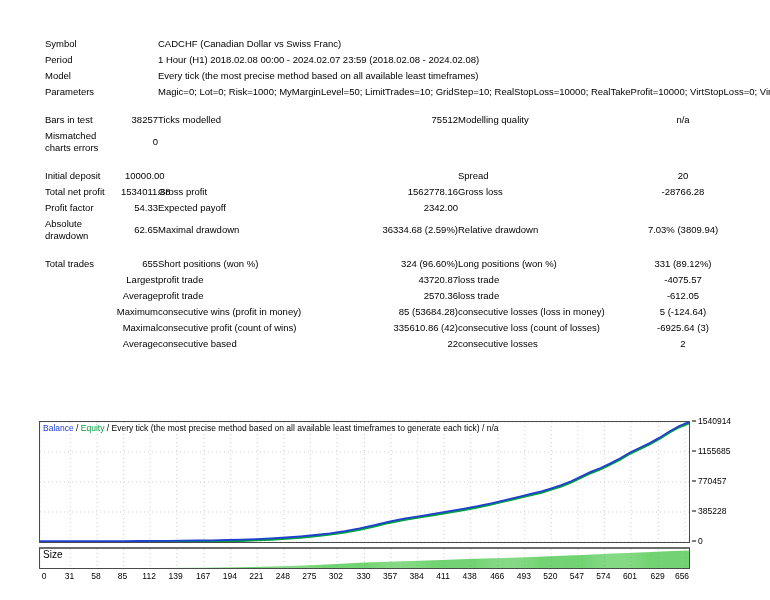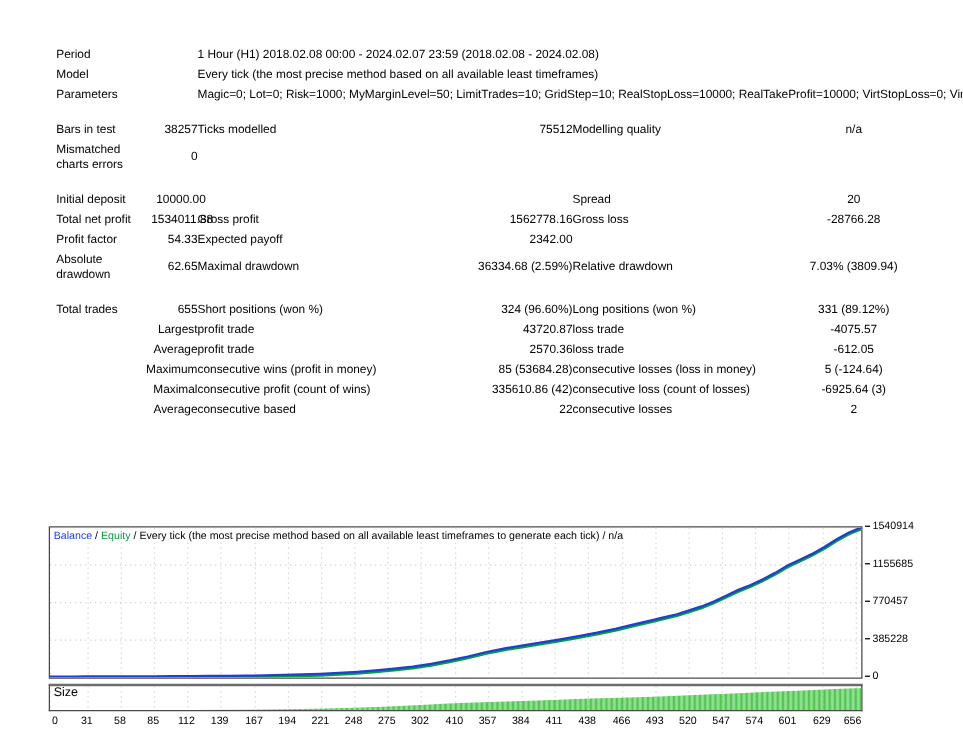--- a/index.html
+++ b/index.html
@@ -150,20 +150,25 @@
     white-space: nowrap;
   }
 </style>
 </head>
 <body>
 
 <div class="report">
 
   <table class="summary">
     <tbody>
+        <tr>
+      <td class="c-label">Symbol</td>
+      <td class="c-val1"></td>
+      <td class="span-wide" colspan="4">CADCHF (Canadian Dollar vs Swiss Franc)</td>
+    </tr>
     <tr>
       <td class="c-label">Period</td>
       <td class="c-val1"></td>
       <td class="span-wide" colspan="4">1 Hour (H1) 2018.02.08 00:00 - 2024.02.07 23:59 (2018.02.08 - 2024.02.08)</td>
     </tr>
     <tr>
       <td class="c-label">Model</td>
       <td class="c-val1"></td>
       <td class="span-wide" colspan="4">Every tick (the most precise method based on all available least timeframes)</td>
     </tr>
@@ -1037,21 +1042,21 @@
         <div class="xtick" style="left: 57.0333px;">58</div>
         <div class="xtick" style="left: 83.5833px;">85</div>
         <div class="xtick" style="left: 110.133px;">112</div>
         <div class="xtick" style="left: 136.683px;">139</div>
         <div class="xtick" style="left: 164.217px;">167</div>
         <div class="xtick" style="left: 190.767px;">194</div>
         <div class="xtick" style="left: 217.317px;">221</div>
         <div class="xtick" style="left: 243.867px;">248</div>
         <div class="xtick" style="left: 270.417px;">275</div>
         <div class="xtick" style="left: 296.967px;">302</div>
-        <div class="xtick" style="left: 324.5px;">410</div>
+        <div class="xtick" style="left: 324.5px;">330</div>
         <div class="xtick" style="left: 351.05px;">357</div>
         <div class="xtick" style="left: 377.6px;">384</div>
         <div class="xtick" style="left: 404.15px;">411</div>
         <div class="xtick" style="left: 430.7px;">438</div>
         <div class="xtick" style="left: 458.233px;">466</div>
         <div class="xtick" style="left: 484.783px;">493</div>
         <div class="xtick" style="left: 511.333px;">520</div>
         <div class="xtick" style="left: 537.883px;">547</div>
         <div class="xtick" style="left: 564.433px;">574</div>
         <div class="xtick" style="left: 590.983px;">601</div>

